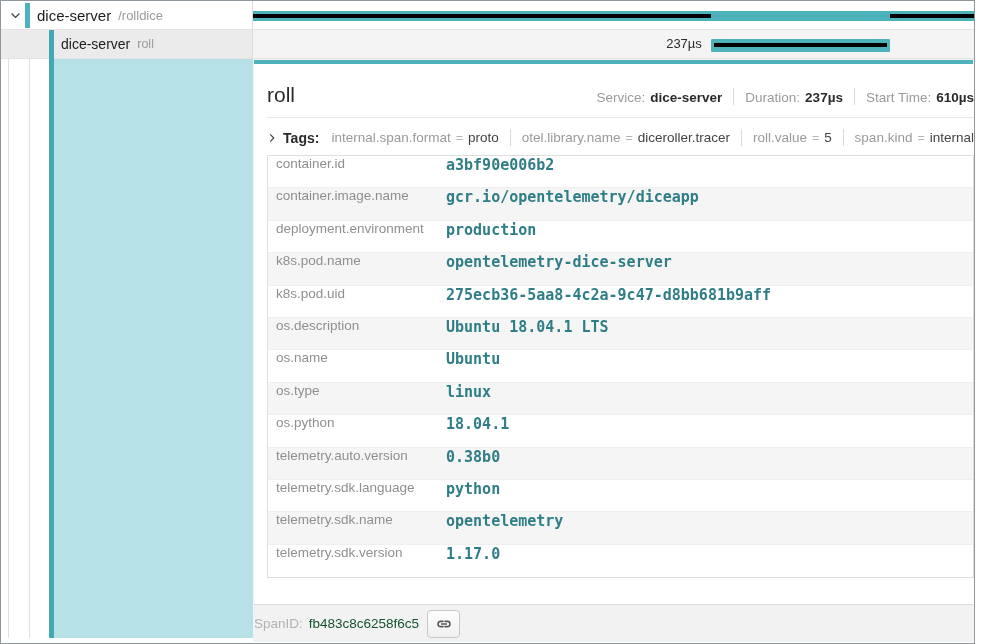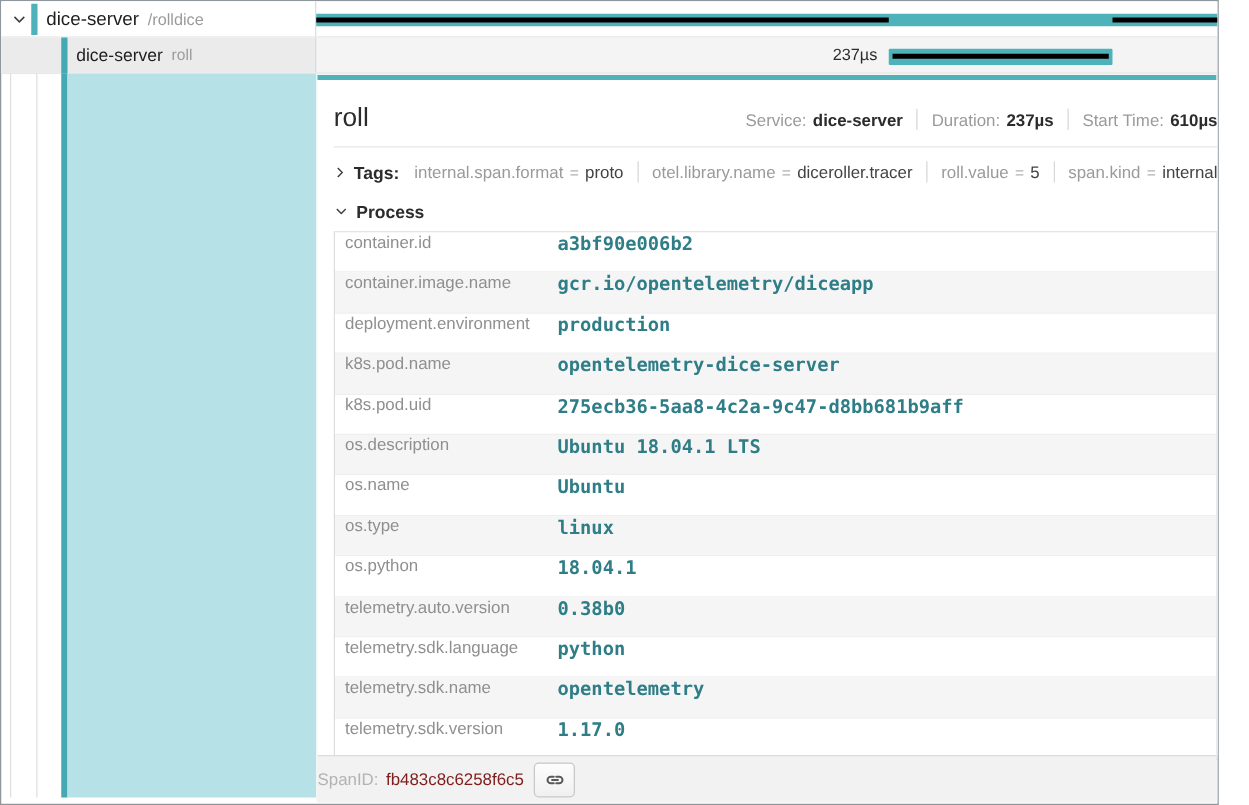--- a/index.html
+++ b/index.html
@@ -60,21 +60,21 @@
   .proc-row { display:flex; align-items:center; padding:6px 0 8px 0; }
   .kvtable { border:1px solid #dedede; }
   .trow { display:flex; height:32.4px; border-bottom:1px solid #efefef; background:#fff; }
   .trow:nth-child(even) { background:#f5f5f5; }
   .trow:last-child { border-bottom:none; }
   .tkey { width:178px; padding-left:8px; font-size:13.5px; color:#8f8f8f; flex:none; }
   .tval { font-family:"DejaVu Sans Mono", monospace; font-size:15px; font-weight:700; color:#2f7e87; }
   .right-strip { position:absolute; right:1px; top:5px; width:12px; height:540px; background:#f4f4f4; }
   .card-footer { position:absolute; left:1px; right:1px; top:545px; height:38px; background:#f2f2f2; border-top:1px solid #dcdcdc; display:flex; align-items:center; justify-content:flex-start; padding-right:18px; font-size:13.5px; }
   .spanid-label { color:#b3b3b3; margin-right:6px; }
-  .spanid-value { color:#7f1d1d; }
+  .spanid-value { color:#14532d; }
   .link-btn { margin-left:8px; width:33px; height:28px; border:1px solid #c8c8c8; border-radius:4px; background:linear-gradient(#fdfdfd,#f0f0f0); display:flex; align-items:center; justify-content:center; cursor:pointer; }
 </style>
 </head>
 <body>
 
 <div class="screen">
 
   <div class="grid">
     <div class="gline g25"></div>
     <div class="gline g50"></div>
@@ -161,28 +161,20 @@
           <span class="tag-val">5</span>
         </span>
         <span class="vdiv"></span>
         <span class="tag-item">
           <span class="tag-key">span.kind</span>
           <span class="tag-eq">=</span>
           <span class="tag-val">internal</span>
         </span>
       </div>
 
-      <div class="proc-row">
-        <span class="sect-chev">
-          <svg width="10" height="10" viewBox="0 0 14 14">
-              <polyline points="2,4.5 7,9.5 12,4.5" fill="none" stroke="#3f3f3f" stroke-width="1.6"></polyline>
-            </svg>
-        </span>
-        <span class="sect-label">Process</span>
-      </div>
 
       <div class="kvtable">
         <div class="trow">
             <span class="tkey">container.id</span>
             <span class="tval">a3bf90e006b2</span>
           </div>
         <div class="trow">
             <span class="tkey">container.image.name</span>
             <span class="tval">gcr.io/opentelemetry/diceapp</span>
           </div>

